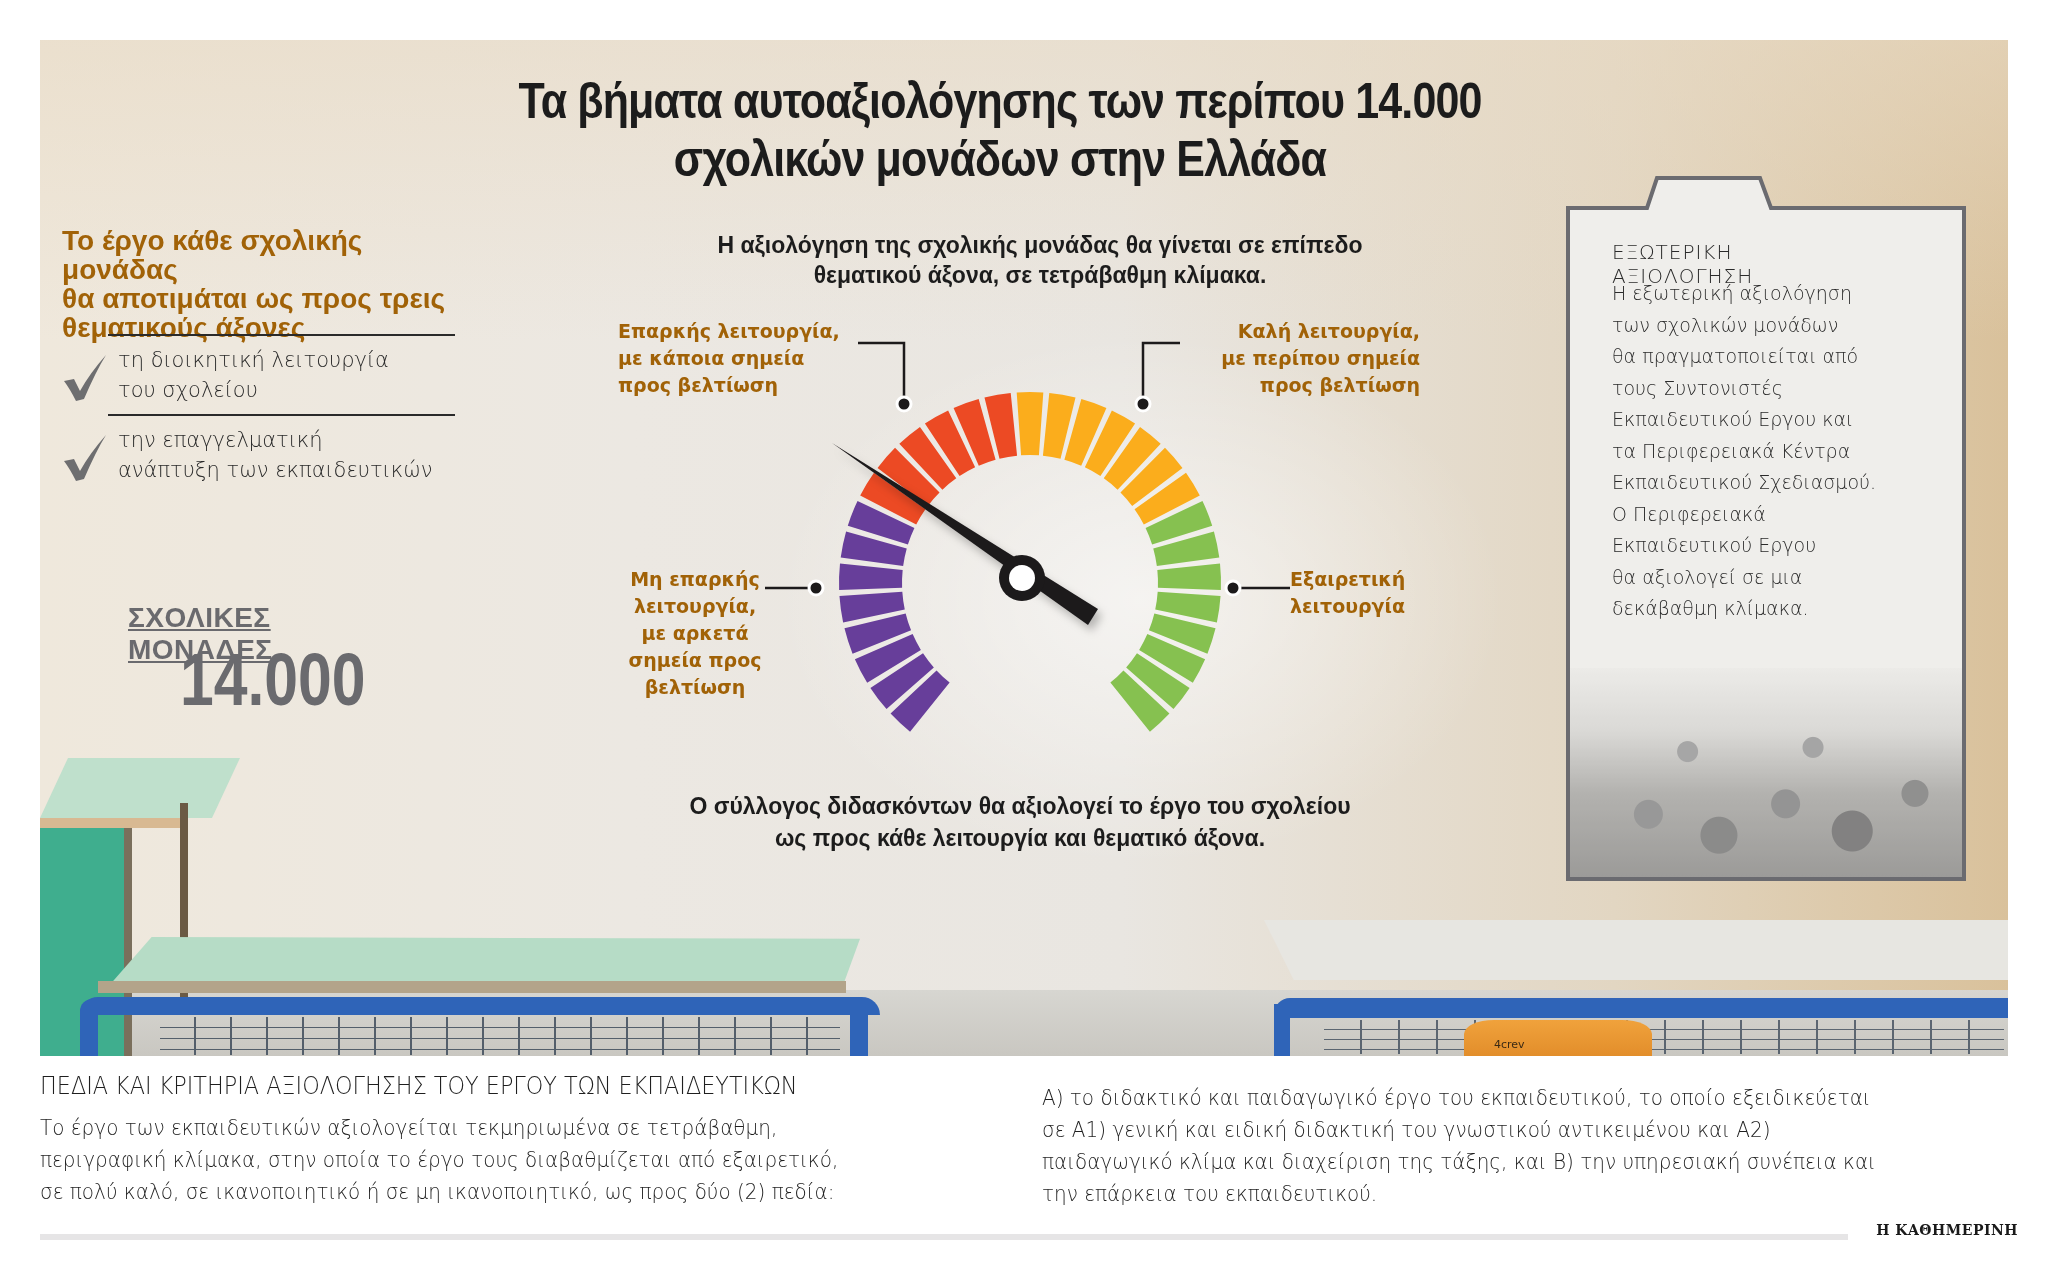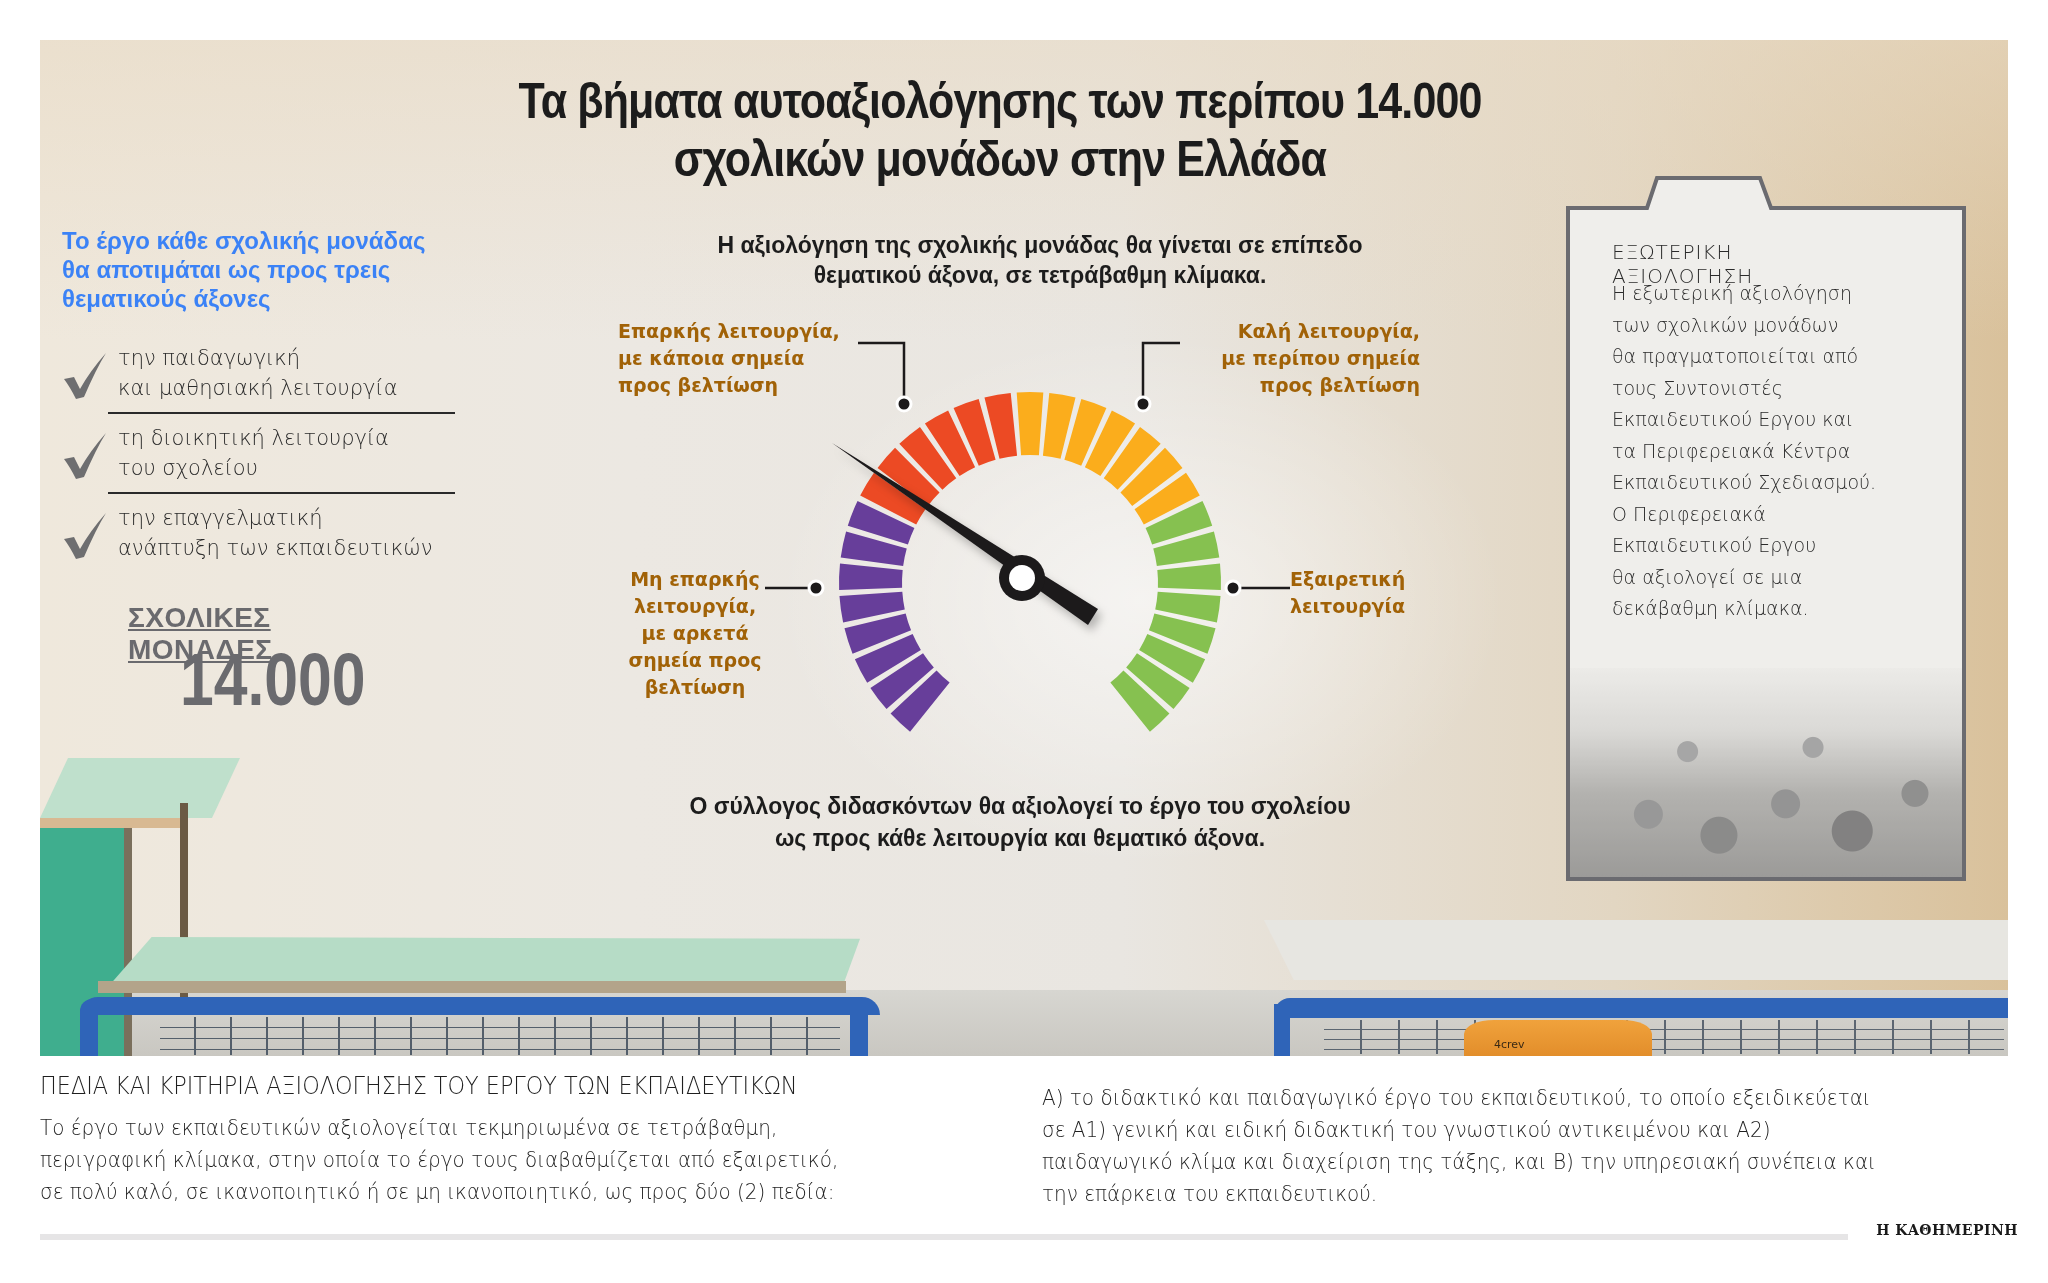--- a/index.html
+++ b/index.html
@@ -52,21 +52,21 @@
   
   .title {
     position: absolute; left: 300px; top: 72px; width: 1400px; text-align: center;
     font-family: "Liberation Sans", sans-serif; font-weight: 700; font-size: 50px; line-height: 58px;
     letter-spacing: -1px; color: #1c1c1c; transform: scaleX(0.86); transform-origin: center;
   }
 
   
   .axes-heading {
     position: absolute; left: 62px; top: 226px; width: 420px;
-    font-family: "Liberation Sans", sans-serif; font-weight: 700; font-size: 24px; line-height: 29px; color: #3b82f6;
+    font-family: "Liberation Sans", sans-serif; font-weight: 700; font-size: 28px; line-height: 29px; color: #a16207;
   }
   .axes-list { position: absolute; left: 60px; top: 334px; width: 395px; }
   .axes-item { position: relative; display: flex; align-items: center; height: 78px; border-bottom: 2px solid #2a2a2a; }
   .axes-item:last-child { border-bottom: none; align-items: center; }
   .axes-item .check { width: 52px; height: 52px; flex: 0 0 52px; margin-right: 6px; margin-top: 4px; }
   .axes-item .label { font-family: "DejaVu Sans", sans-serif; font-weight: 300; font-size: 21px; line-height: 30px; color: #2a2a2a; }
 
   .units-label {
     position: absolute; left: 128px; top: 602px; width: 260px;
     font-family: "Liberation Sans", sans-serif; font-weight: 700; font-size: 28px; letter-spacing: 0.5px; color: #6a6a6e; text-decoration: underline;
@@ -180,29 +180,20 @@
   <div>σχολικών μονάδων στην Ελλάδα</div>
 </div>
 
 <div class="axes-heading">
   <div>Το έργο κάθε σχολικής μονάδας</div>
   <div>θα αποτιμάται ως προς τρεις</div>
   <div>θεματικούς άξονες</div>
 </div>
 
 <div class="axes-list">
-  <div class="axes-item" style="border-bottom:none;">
-    <svg class="check" viewBox="0 0 52 52">
-      <path d="M4 30 L14 28 L20 40 Q30 22 46 4 Q36 20 24 48 L16 50 Q10 38 4 30 Z" fill="#6e6e70"></path>
-    </svg>
-    <div class="label">
-      <div>την παιδαγωγική</div>
-      <div>και μαθησιακή λειτουργία</div>
-    </div>
-  </div>
   <div style="margin-left:48px;height:2px;background:#2a2a2a;"></div>
   <div class="axes-item" style="border-bottom:none;">
     <svg class="check" viewBox="0 0 52 52">
       <path d="M4 30 L14 28 L20 40 Q30 22 46 4 Q36 20 24 48 L16 50 Q10 38 4 30 Z" fill="#6e6e70"></path>
     </svg>
     <div class="label">
       <div>τη διοικητική λειτουργία</div>
       <div>του σχολείου</div>
     </div>
   </div>

